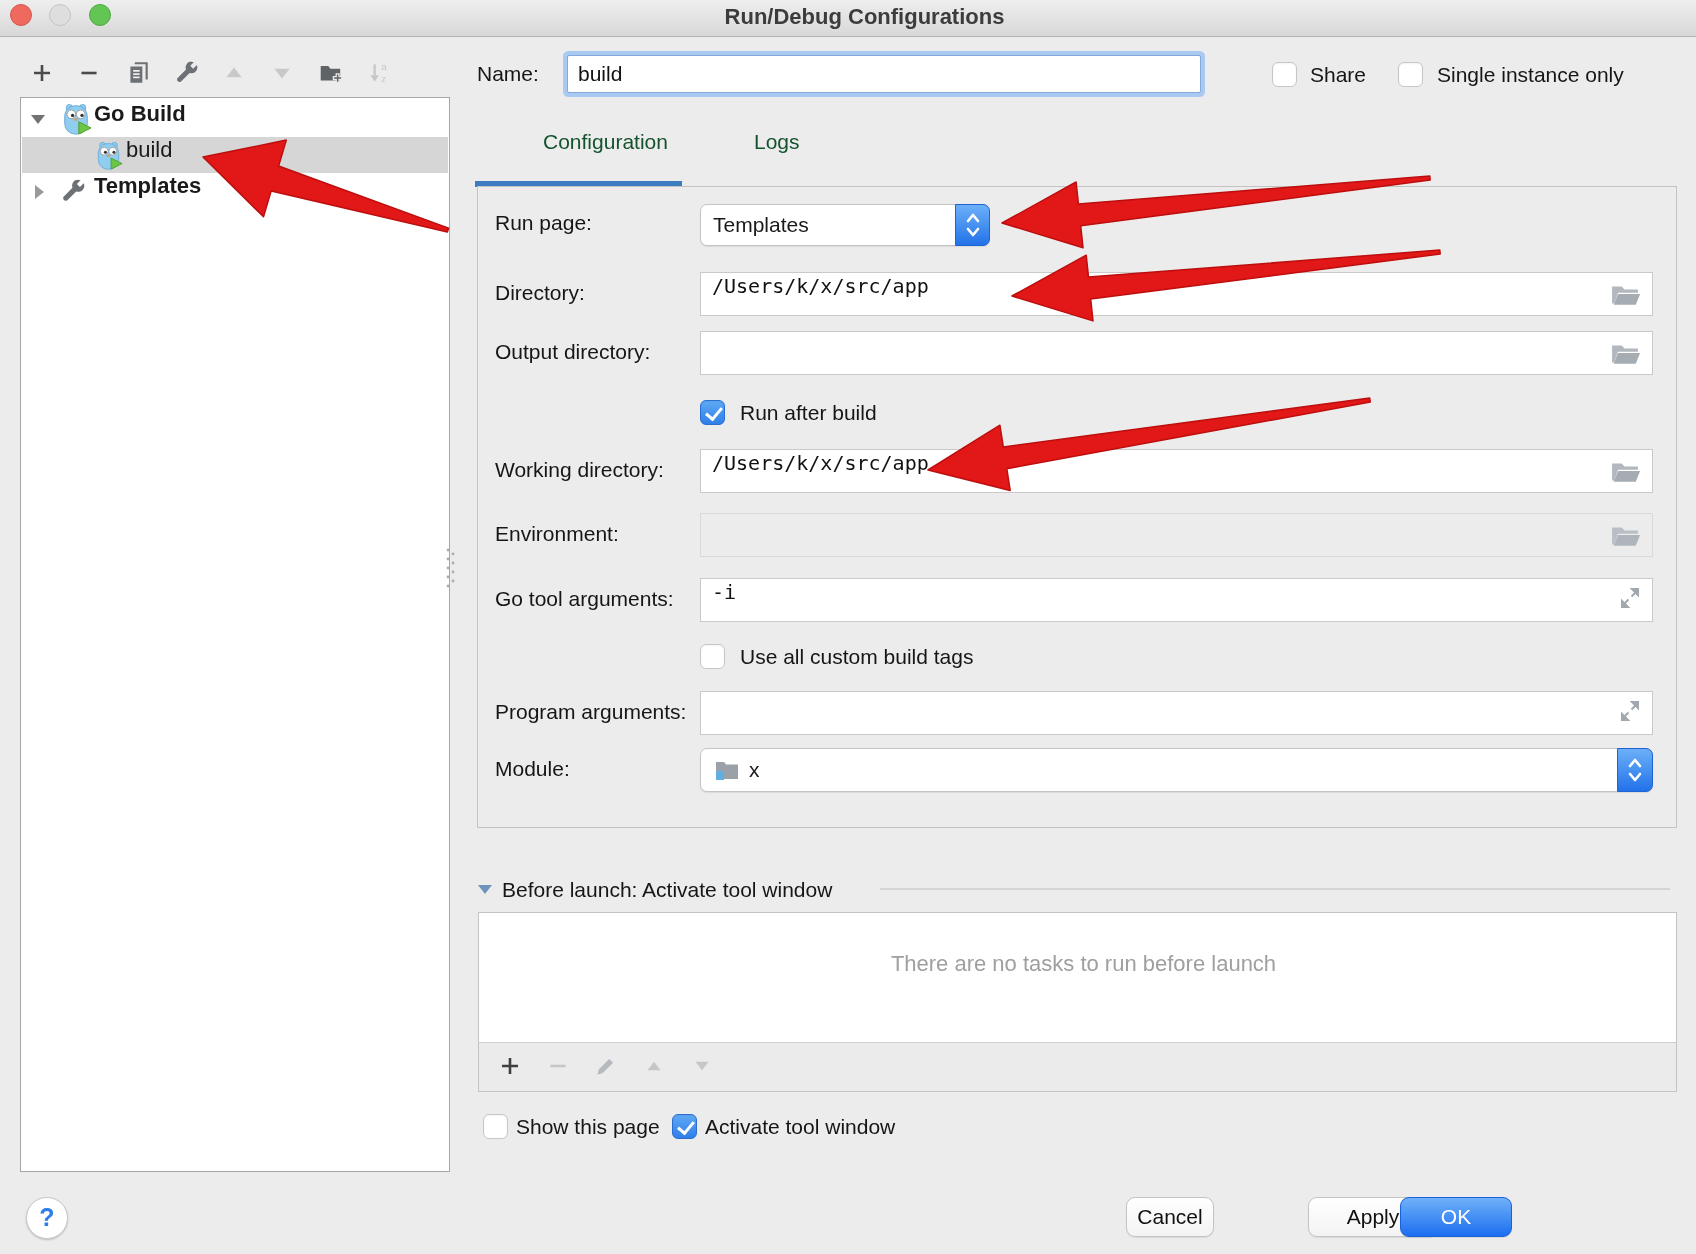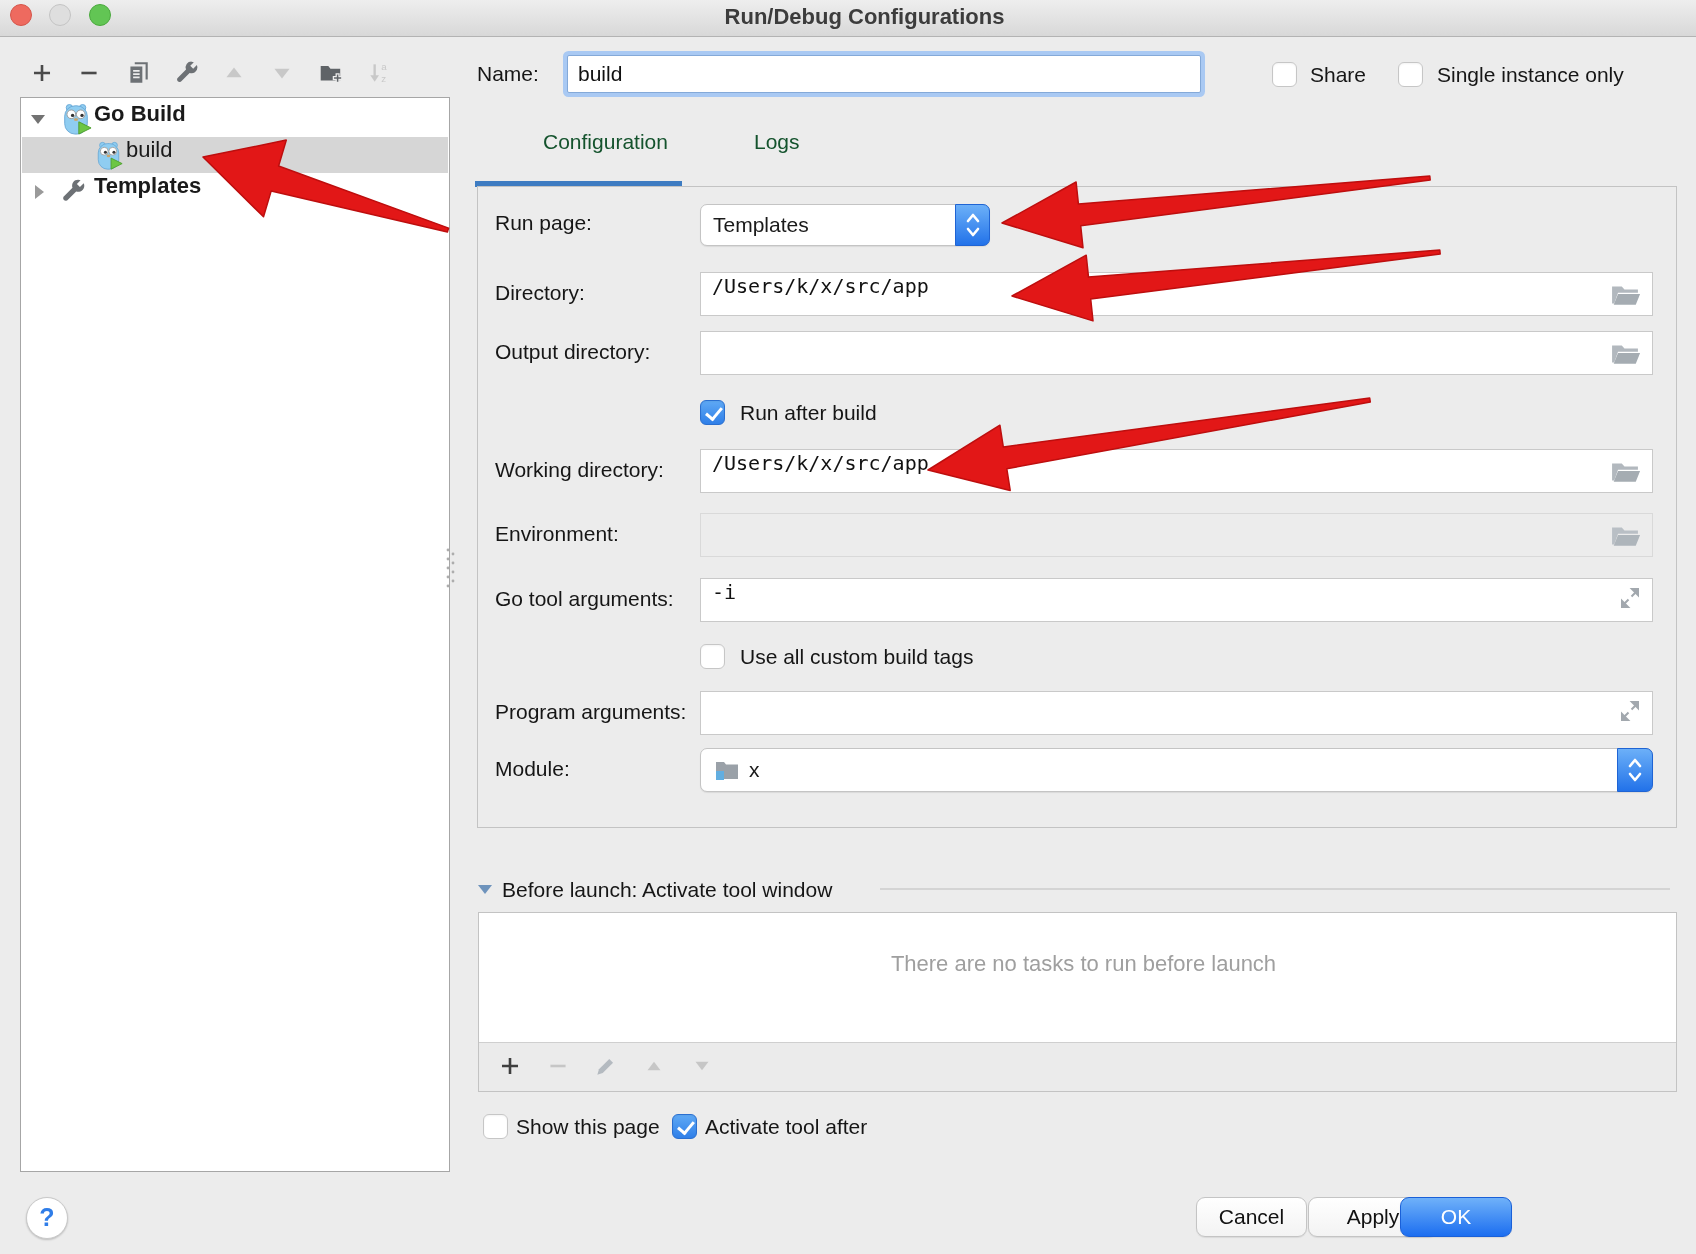--- a/index.html
+++ b/index.html
@@ -309,24 +309,24 @@
       <span class="abs" style="left:210px;top:10px">
         <svg width="26" height="26" viewBox="0 0 24 24">
             <polygon points="6,8 18,8 12,16" fill="#c6c6c6"></polygon>
           </svg></span>
     </div>
   </div>
 
   <span class="cb" style="left:483px;top:1114px"></span>
   <span class="form-label" style="left:516px;top:1115px">Show this page</span>
   <span class="cb checked" style="left:672px;top:1114px"></span>
-  <span class="form-label" style="left:705px;top:1115px">Activate tool after</span>
+  <span class="form-label" style="left:705px;top:1115px">Activate tool window</span>
 
   <div class="help">?</div>
-  <div class="btn" style="left:1196px;width:111px">Cancel</div>
+  <div class="btn" style="left:1126px;width:88px">Cancel</div>
   <div class="btn" style="left:1308px;width:130px">Apply</div>
   <div class="btn primary" style="left:1400px;width:112px">OK</div>
 
   <svg id="arrows" width="1696" height="1254">
       <polygon points="203.0,157.0 263.5,216.8 271.2,190.9 447.4,231.9 448.6,228.1 278.6,166.0 286.3,140.1" fill="#e21717" stroke="#bd0e0e" stroke-width="1.5" stroke-linejoin="round"></polygon>
       <polygon points="1002.0,223.0 1083.0,247.7 1080.7,225.8 1430.2,180.0 1429.8,176.0 1078.4,203.9 1076.1,182.0" fill="#e21717" stroke="#bd0e0e" stroke-width="1.5" stroke-linejoin="round"></polygon>
       <polygon points="1012.0,296.0 1093.0,320.9 1090.7,299.0 1440.2,254.0 1439.8,250.0 1088.5,277.1 1086.2,255.2" fill="#e21717" stroke="#bd0e0e" stroke-width="1.5" stroke-linejoin="round"></polygon>
       <polygon points="928.0,470.0 1010.2,490.4 1006.8,468.7 1370.3,402.0 1369.7,398.0 1003.3,446.9 999.9,425.2" fill="#e21717" stroke="#bd0e0e" stroke-width="1.5" stroke-linejoin="round"></polygon>
     </svg>
 </div>

